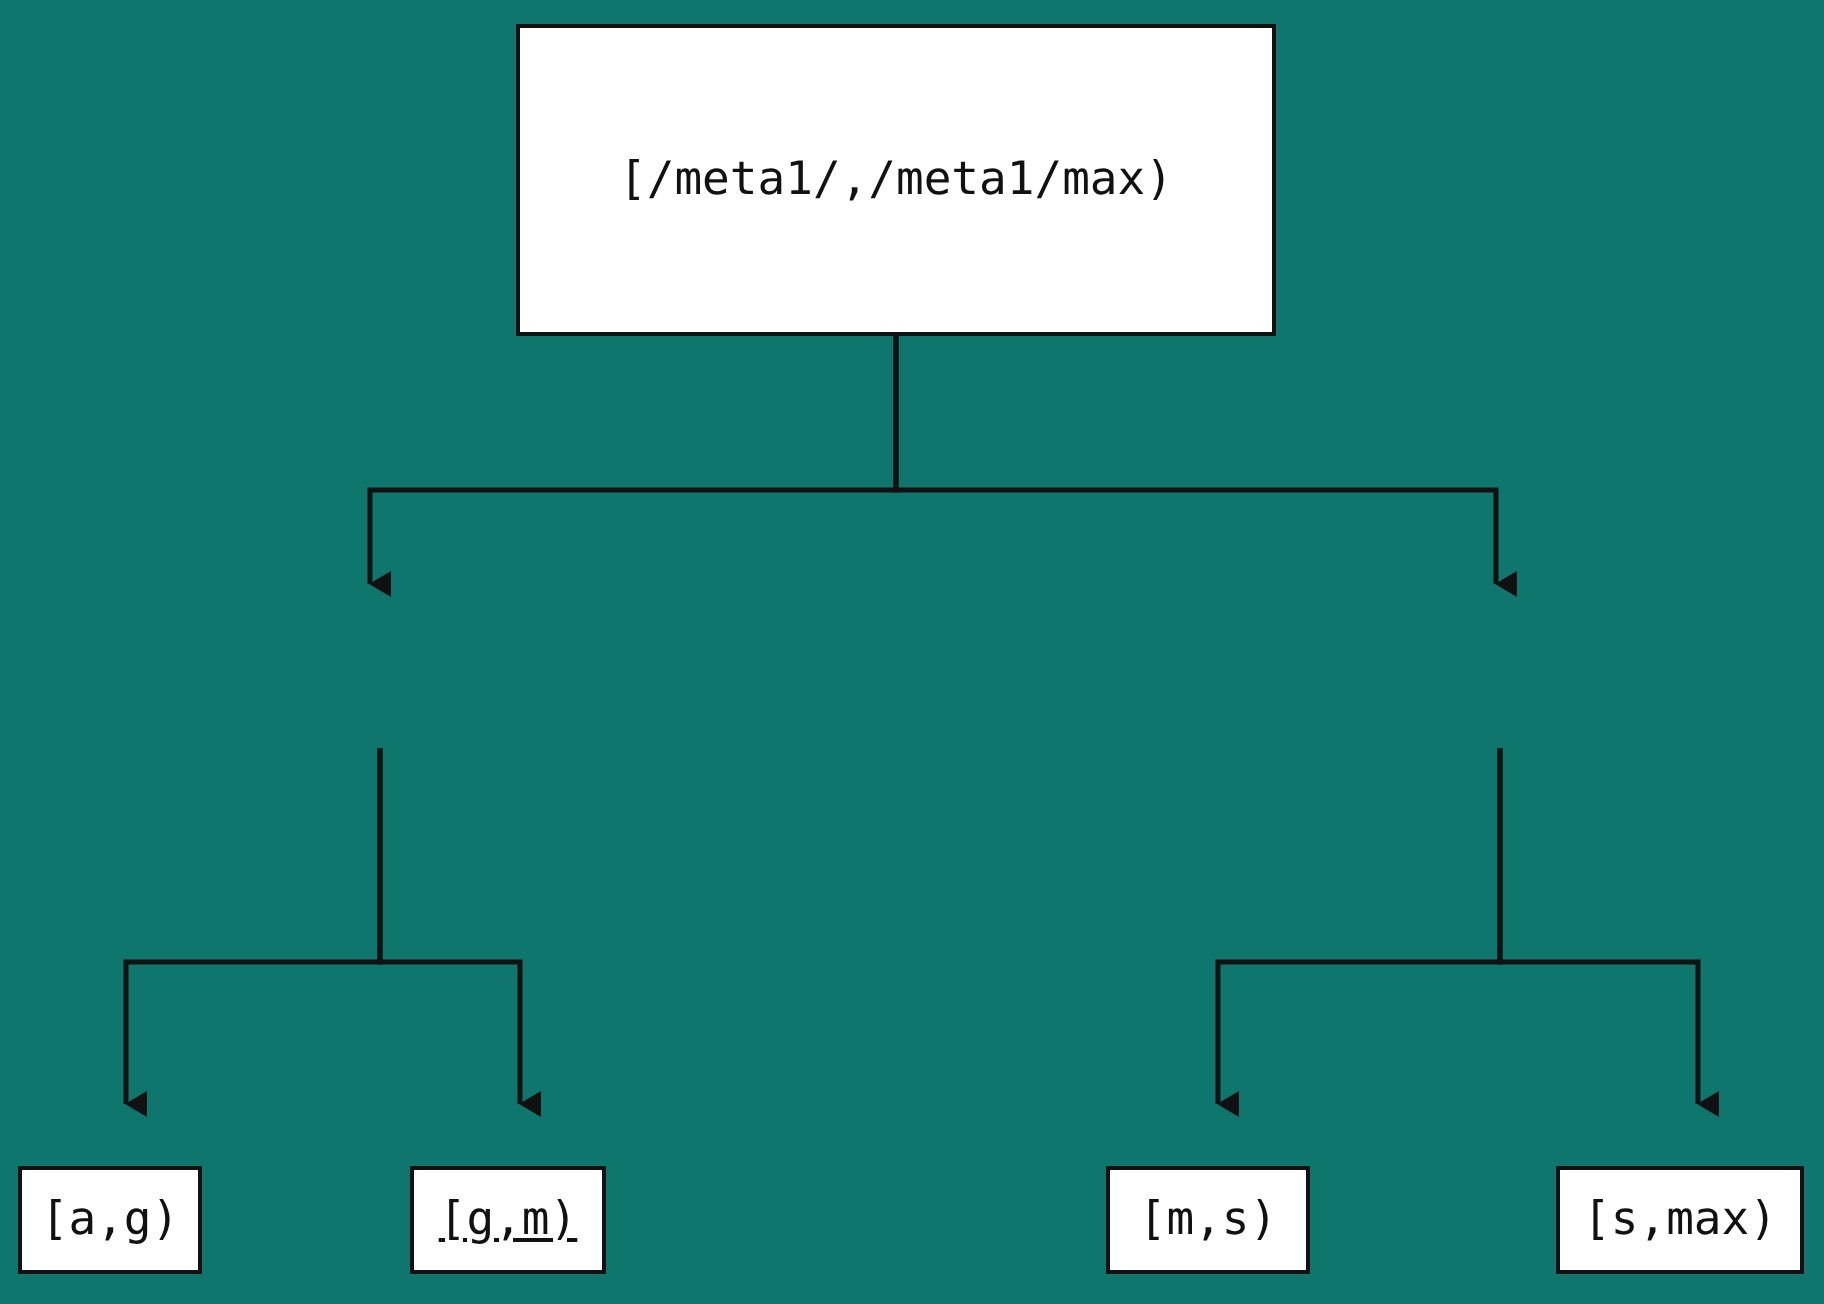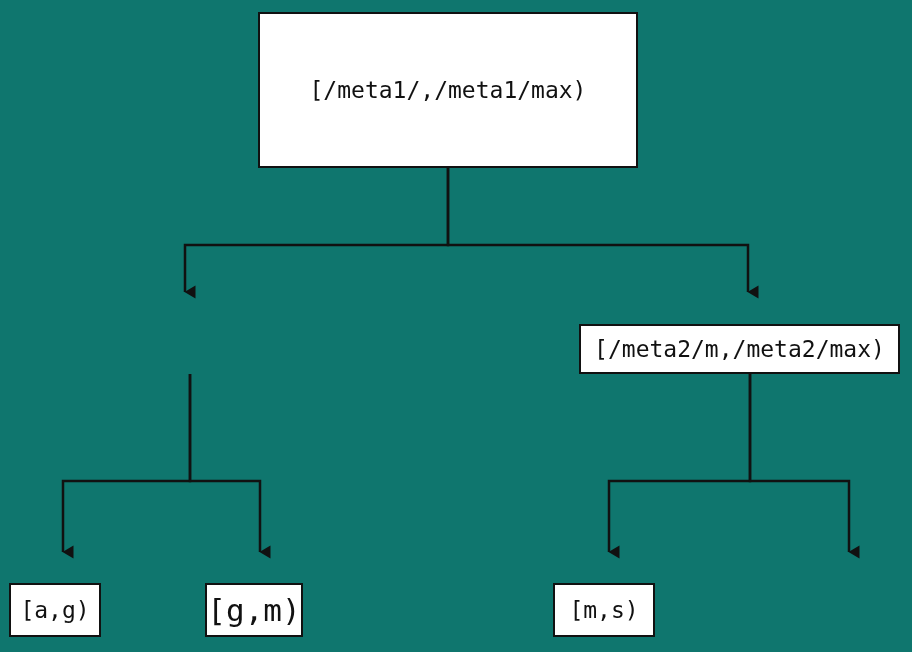--- a/index.html
+++ b/index.html
@@ -37,21 +37,21 @@
     letter-spacing: 0px;
   }
   .node-label {
     display: block;
     line-height: 1;
   }
   .node-root       { left: 258px; top: 12px;  width: 380px; height: 156px; font-size: 23px; }
   .node-mid-left   { left: 21px;  top: 324px; width: 326px; height: 50px;  font-size: 23px; }
   .node-mid-right  { left: 579px; top: 324px; width: 321px; height: 50px;  font-size: 23px; }
   .node-leaf-ag    { left: 9px;   top: 583px; width: 92px;  height: 54px;  font-size: 23px; }
-  .node-leaf-gm    { left: 205px; top: 583px; width: 98px;  height: 54px;  font-size: 31px; }
+  .node-leaf-gm    { left: 205px; top: 583px; width: 98px;  height: 54px;  font-size: 23px; text-decoration: underline; }
   .node-leaf-ms    { left: 553px; top: 583px; width: 102px; height: 54px;  font-size: 23px; }
   .node-leaf-smax  { left: 778px; top: 583px; width: 124px; height: 54px;  font-size: 23px; }
 </style>
 </head>
 <body>
 
 <div id="canvas">
 
   <svg id="edge-layer" width="912" height="652" viewBox="0 0 912 652" xmlns="http://www.w3.org/2000/svg">
     <defs>
@@ -71,30 +71,30 @@
       <path d="M 750 374 L 750 481 L 609 481 L 609 552" marker-end="url(#arrowdown)"></path>
       <path d="M 750 374 L 750 481 L 849 481 L 849 552" marker-end="url(#arrowdown)"></path>
     </g>
   </svg>
 
   <div class="node node-root">
     <span class="node-label">[/meta1/,/meta1/max)</span>
   </div>
 
 
-  <div class="node node-mid-right">
-    <span class="node-label">[/meta2/m,/meta2/max)</span>
-  </div>
 
   <div class="node node-leaf-ag">
     <span class="node-label">[a,g)</span>
   </div>
 
   <div class="node node-leaf-gm">
     <span class="node-label">[g,m)</span>
   </div>
 
   <div class="node node-leaf-ms">
     <span class="node-label">[m,s)</span>
   </div>
 
+  <div class="node node-leaf-smax">
+    <span class="node-label">[s,max)</span>
+  </div>
 
 </div>
 
 </body></html>

